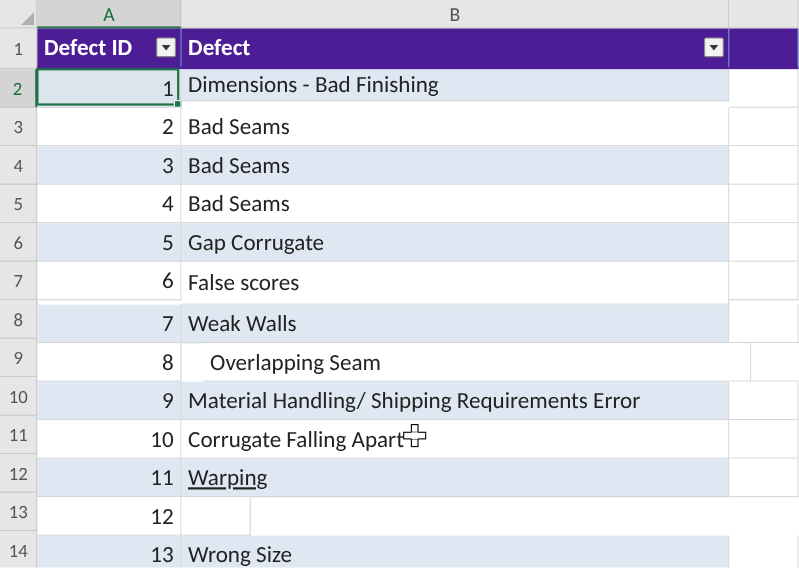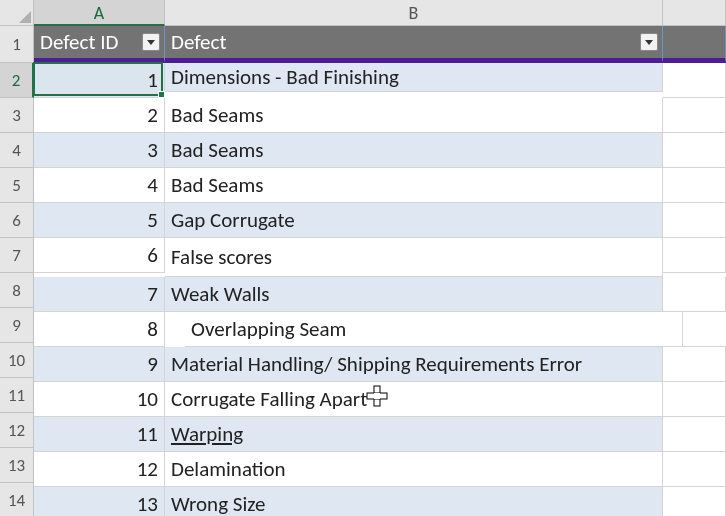--- a/index.html
+++ b/index.html
@@ -82,25 +82,25 @@
     padding: 0 6px;
     display: flex;
     align-items: center;
     overflow: hidden;
     white-space: nowrap;
     background: #fff;
     position: relative;
   }
   .g-row.band .g-cell.zone { background: #dfe8f2; }
   .hdr-row .g-cell {
-    background: #737373;
+    background: #4c1d95;
     color: #fff;
-    font-weight: 400;
+    font-weight: 700;
     border-right: 1px solid #6b93cc;
-    border-bottom: 5px solid #4c1d95;
+    border-bottom: 3px solid #4c1d95;
   }
   .num { justify-content: flex-end; }
   .filter-btn {
     width: 18px; height: 18px;
     background: #f2f2f2;
     border: 1px solid #888;
     border-radius: 2px;
     display: flex;
     align-items: center;
     justify-content: center;
@@ -228,21 +228,20 @@
         <div class="g-cell zone" style="width: 498px; height: 35px;">Corrugate Falling Apart</div>
         <div class="g-cell" style="width: 63px; height: 35px;"></div>
       </div>
       <div class="g-row band">
         <div class="g-cell num zone" style="width: 131px; height: 35px;">11</div>
         <div class="g-cell zone" style="width: 498px; height: 35px; text-decoration: underline;">Warping</div>
         <div class="g-cell" style="width: 63px; height: 35px;"></div>
       </div>
       <div class="g-row">
         <div class="g-cell num zone" style="width: 131px; height: 35px;">12</div>
-        <div class="g-cell zone" style="width: 498px; height: 35px;">Delamination</div>
         <div class="g-cell" style="width: 63px; height: 35px;"></div>
       </div>
       <div class="g-row band">
         <div class="g-cell num zone" style="width: 131px; height: 35px;">13</div>
         <div class="g-cell zone" style="width: 498px; height: 35px;">Wrong Size</div>
         <div class="g-cell" style="width: 63px; height: 35px;"></div>
       </div>
     </div>
 <div class="selection" style="left: 33px; top: 62px; width: 130px; height: 34px;">
       <div class="fill-handle"></div>

